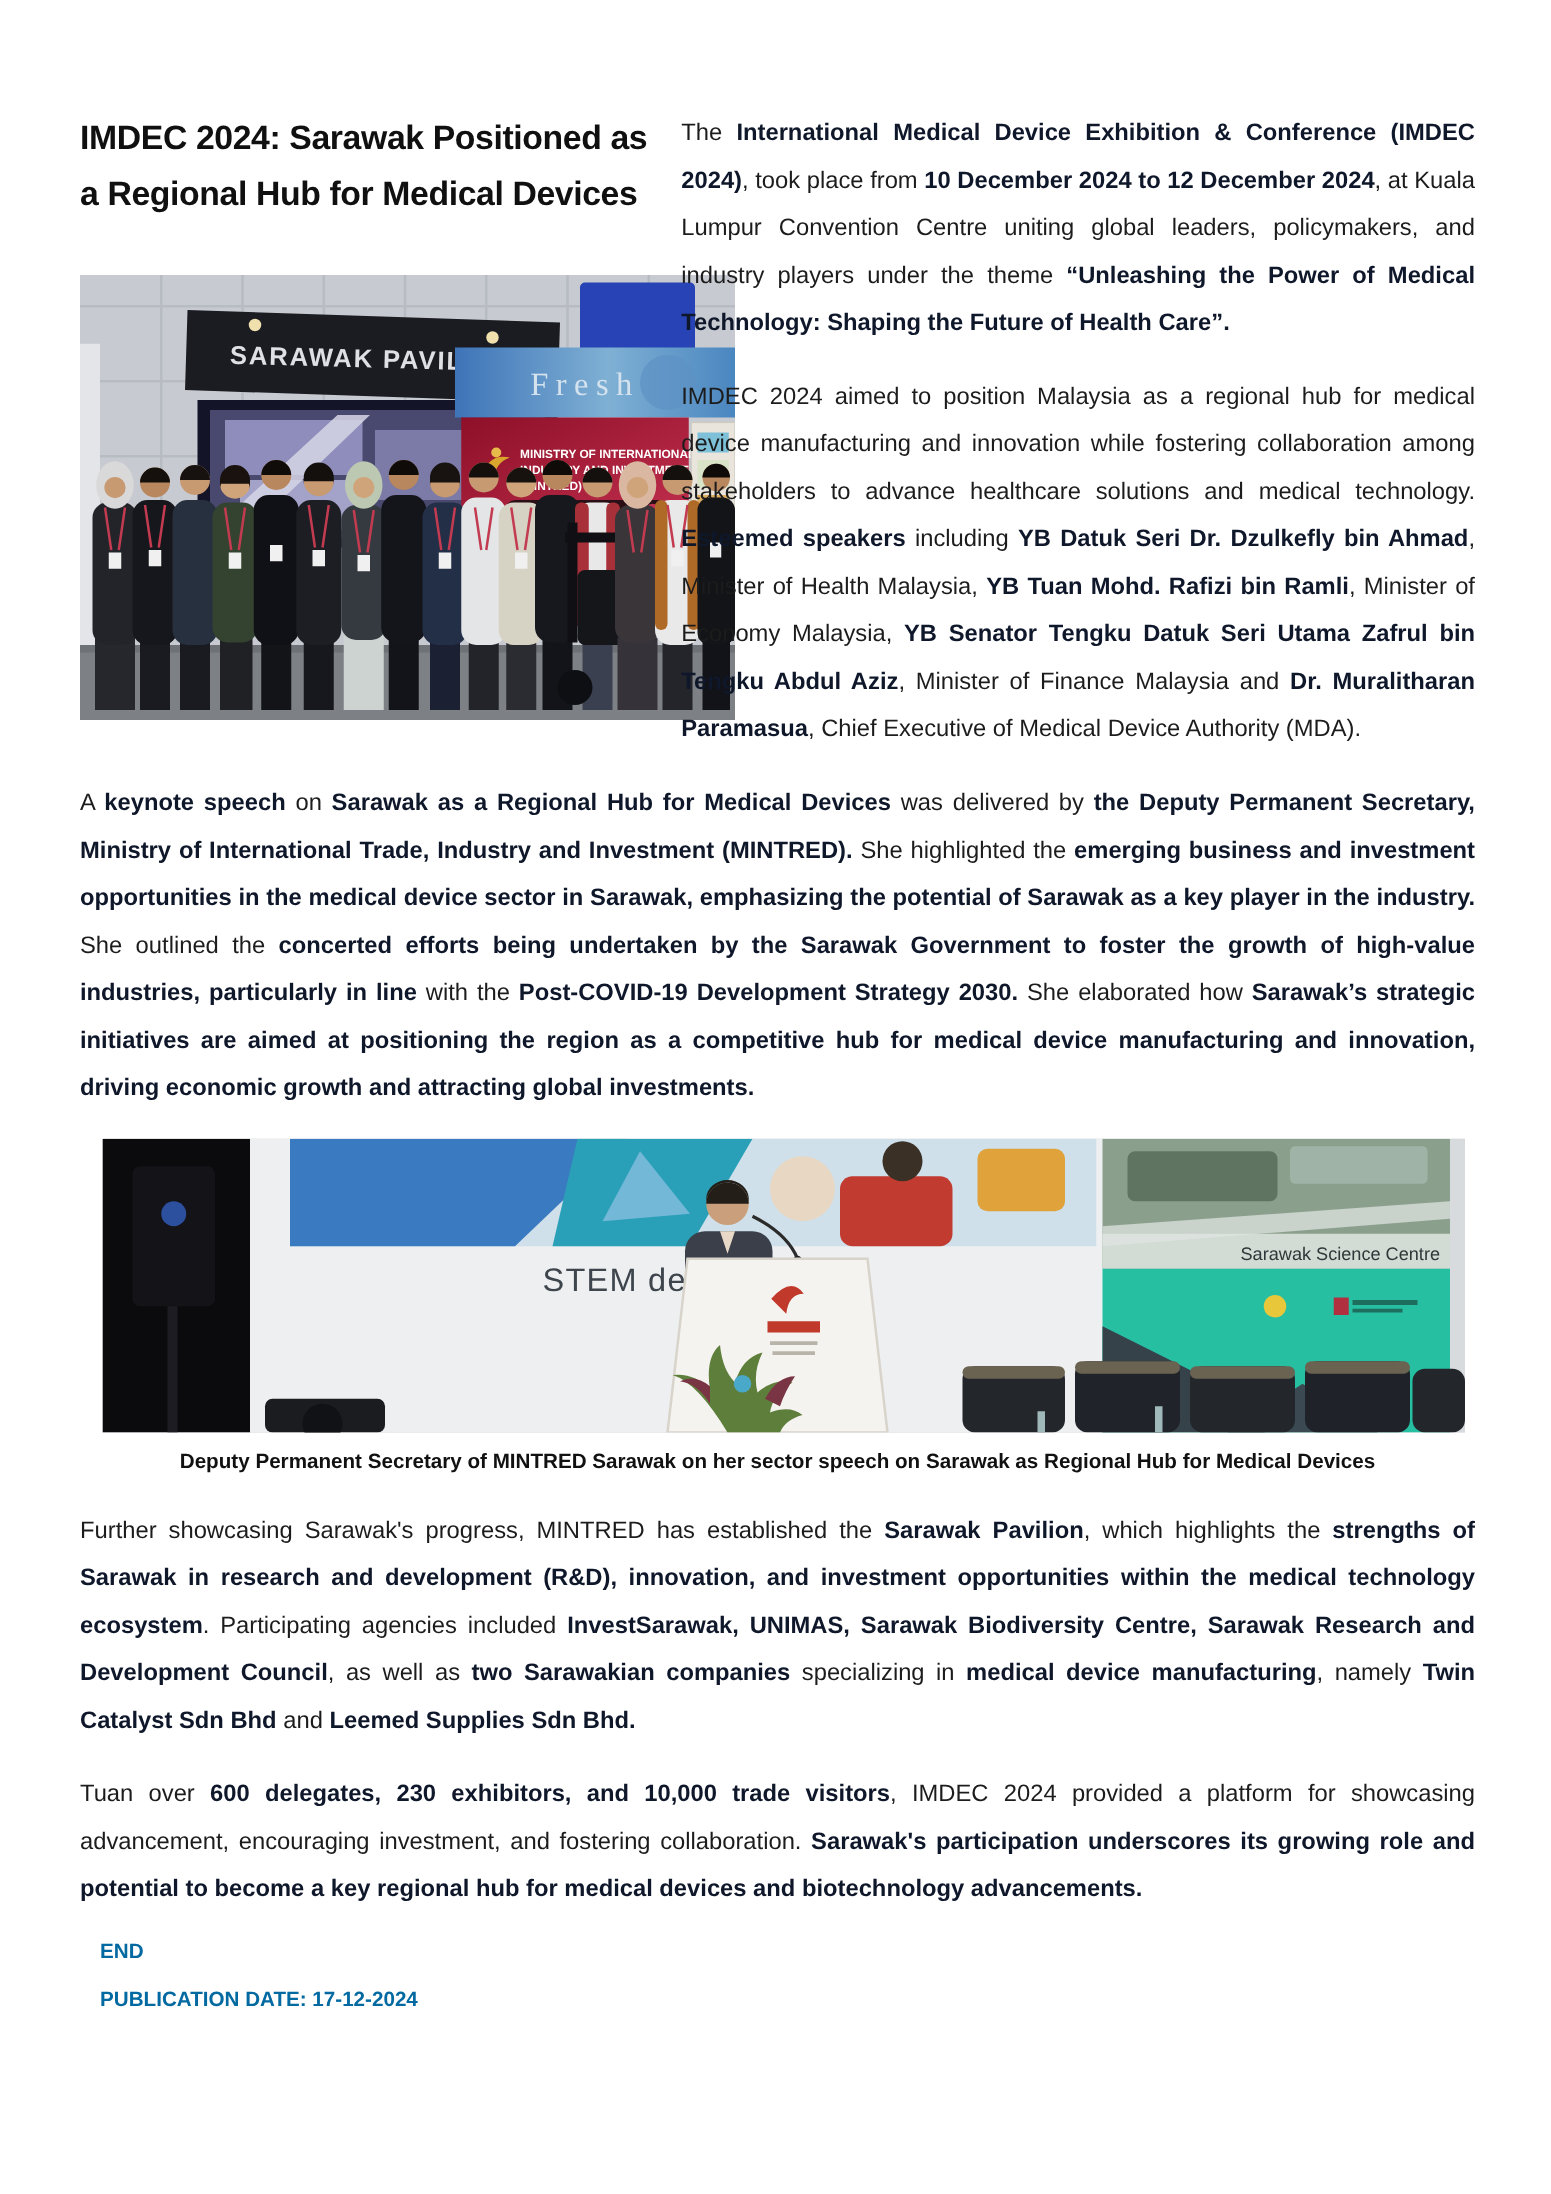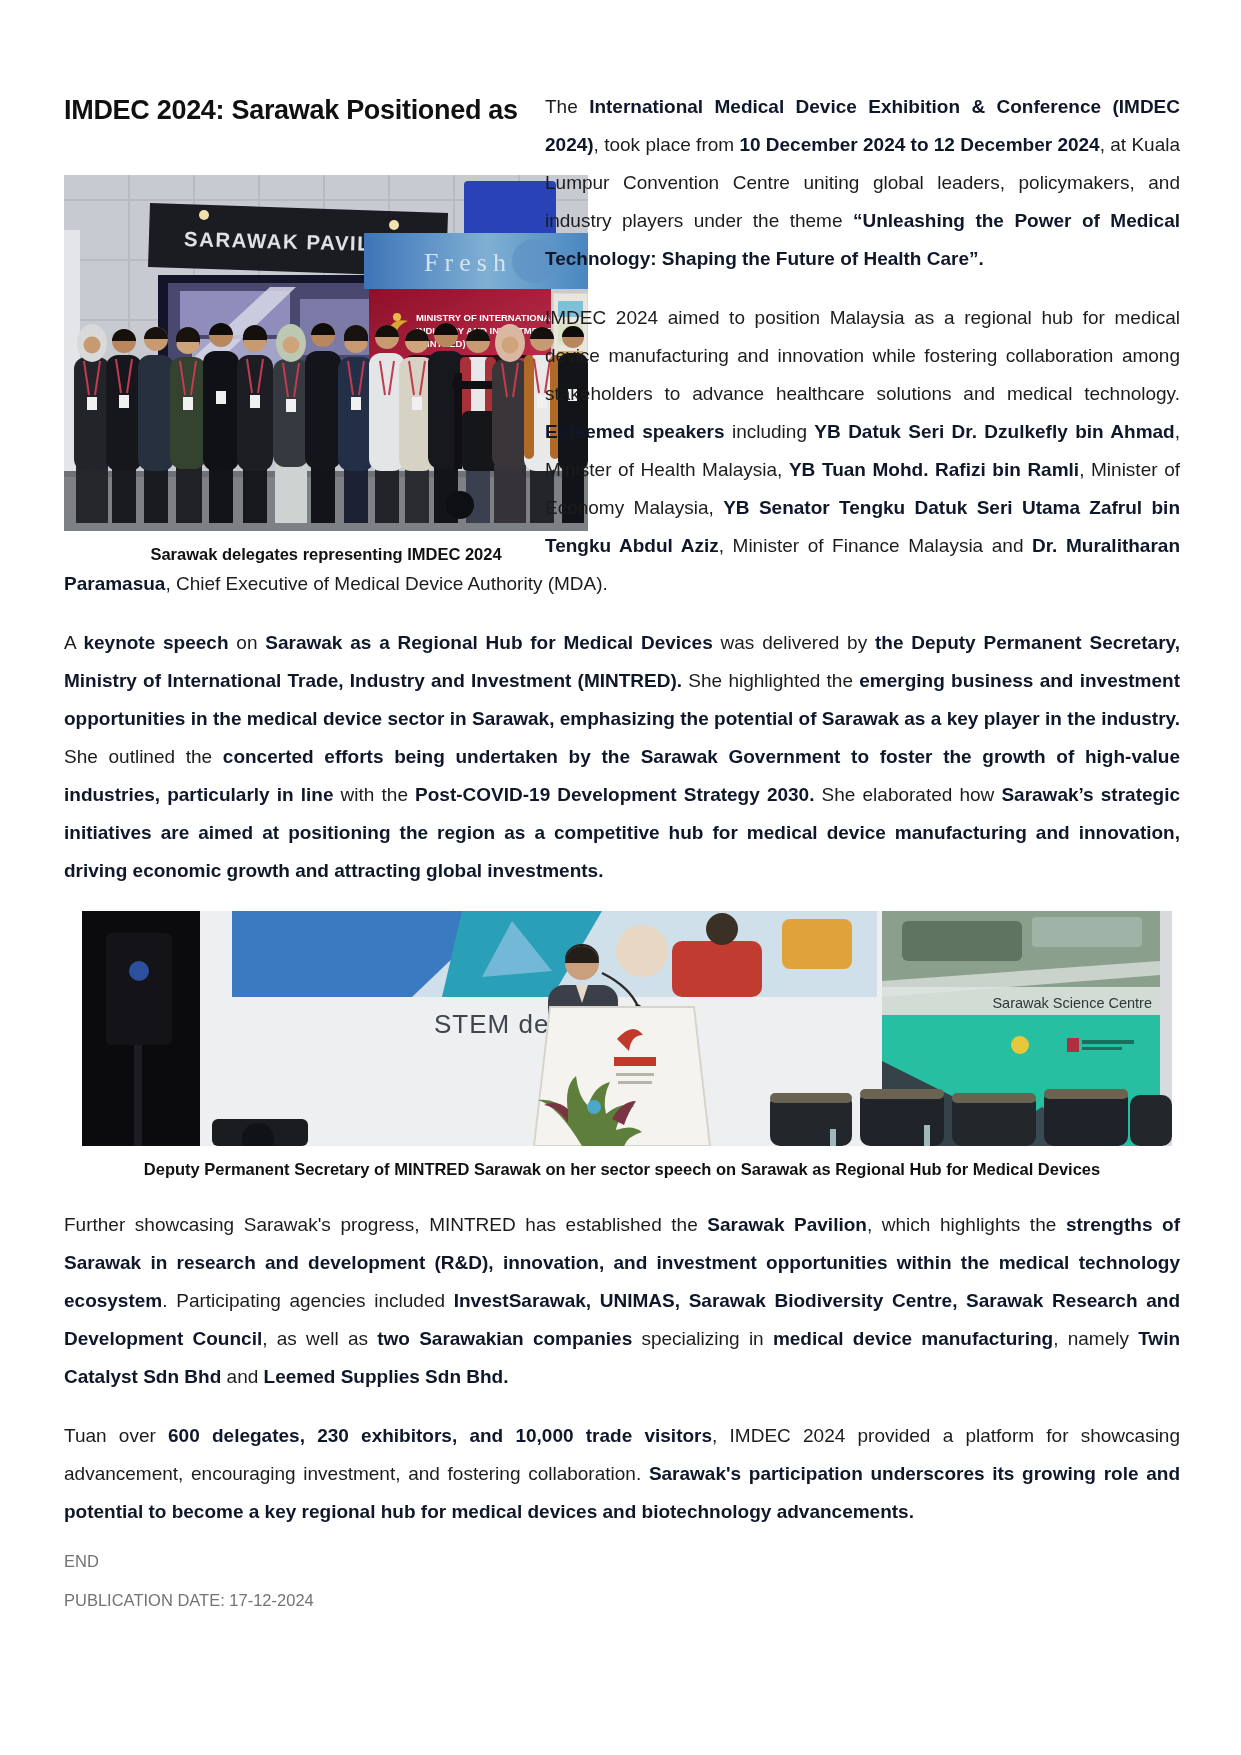--- a/index.html
+++ b/index.html
@@ -21,32 +21,33 @@
   }
   .caption-1{width:524px;margin-top:12px;}
   .caption-2{margin:12px 0 26px 0;}
   p.body{
     margin:0 0 21px 0;font-size:19px;line-height:38px;text-align:justify;
     text-justify:inter-word;color:#1c1c1c;
   }
   p.body b{font-weight:700;color:#0f172a;}
   p.clear-left{clear:left;}
   .photo2-wrap{margin:4px 0 0 18px;width:1090px;}
-  .meta{font-size:16.5px;font-weight:400;margin:0 0 20px 0;color:#737373;}
+  .meta{font-size:16.5px;font-weight:700;margin:0 0 20px 16px;color:#0369a1;}
   svg text{font-family:"Liberation Sans",sans-serif;}
   svg .serif{font-family:"Liberation Serif",serif;}
 </style>
 </head>
 <body>
 
 <div class="page">
 
   <div class="lead-float">
     <h1 class="title">
       <span class="title-line">IMDEC 2024: Sarawak Positioned as</span>
+      <span class="title-line">a Regional Hub for Medical Devices</span>
     </h1>
 
     <div class="photo-frame">
       <svg width="524" height="356" viewBox="0 0 524 356">
 
         <rect x="0" y="0" width="524" height="356" fill="#c7cbd1"></rect>
         <path d="M65,0V300M130,0V300M195,0V300M260,0V300M325,0V300M390,0V300M455,0V300M0,25H524M0,85H524M0,145H524M0,205H524" stroke="#b7bcc3" stroke-width="2" fill="none"></path>
         <rect x="0" y="55" width="16" height="245" fill="#e3e5e8"></rect>
 
         <rect x="400" y="6" width="92" height="56" rx="4" fill="#2743b5"></rect>
@@ -248,21 +249,20 @@
             <rect x="498" y="292" width="22" height="56" fill="#121318"></rect>
               <rect x="494" y="178" width="30" height="118" rx="10" fill="#131418"></rect>
             <circle cx="509" cy="162" r="11" fill="#b8875e"></circle>
               <path d="M498,162 a11,11 0 0 1 22,0 z" fill="#0f0b09"></path>
             <rect x="504" y="214" width="9" height="12" fill="#f0f0f0"></rect>
           </g>
         </g>
       </svg>
     </div>
 
-    <div class="caption caption-1">Sarawak delegates representing IMDEC 2024</div>
   </div>
 
   <p class="body"><span>The </span><b>International Medical Device Exhibition &amp; Conference (IMDEC 2024)</b><span>, took place from </span><b>10 December 2024 to 12 December 2024</b><span>, at Kuala Lumpur Convention Centre uniting global leaders, policymakers, and industry players under the theme </span><b>“Unleashing the Power of Medical Technology: Shaping the Future of Health Care”.</b></p>
 
   <p class="body"><span>IMDEC 2024 aimed to position Malaysia as a regional hub for medical device manufacturing and innovation while fostering collaboration among stakeholders to advance healthcare solutions and medical technology. </span><b>Esteemed speakers</b><span> including </span><b>YB Datuk Seri Dr. Dzulkefly bin Ahmad</b><span>, Minister of Health Malaysia, </span><b>YB Tuan Mohd. Rafizi bin Ramli</b><span>, Minister of Economy Malaysia, </span><b>YB Senator Tengku Datuk Seri Utama Zafrul bin Tengku Abdul Aziz</b><span>, Minister of Finance Malaysia and </span><b>Dr. Muralitharan Paramasua</b><span>, Chief Executive of Medical Device Authority (MDA).</span></p>
 
   <p class="body clear-left"><span>A </span><b>keynote speech</b><span> on </span><b>Sarawak as a Regional Hub for Medical Devices</b><span> was delivered by </span><b>the Deputy Permanent Secretary, Ministry of International Trade, Industry and Investment (MINTRED).</b><span> She highlighted the </span><b>emerging business and investment opportunities in the medical device sector in Sarawak, emphasizing the potential of Sarawak as a key player in the industry.</b><span> She outlined the </span><b>concerted efforts being undertaken by the Sarawak Government to foster the growth of high-value industries, particularly in line</b><span> with the </span><b>Post-COVID-19 Development Strategy 2030.</b><span> She elaborated how </span><b>Sarawak’s strategic initiatives are aimed at positioning the region as a competitive hub for medical device manufacturing and innovation, driving economic growth and attracting global investments.</b></p>
 
   <div class="photo2-wrap">
     <div class="photo-frame">

